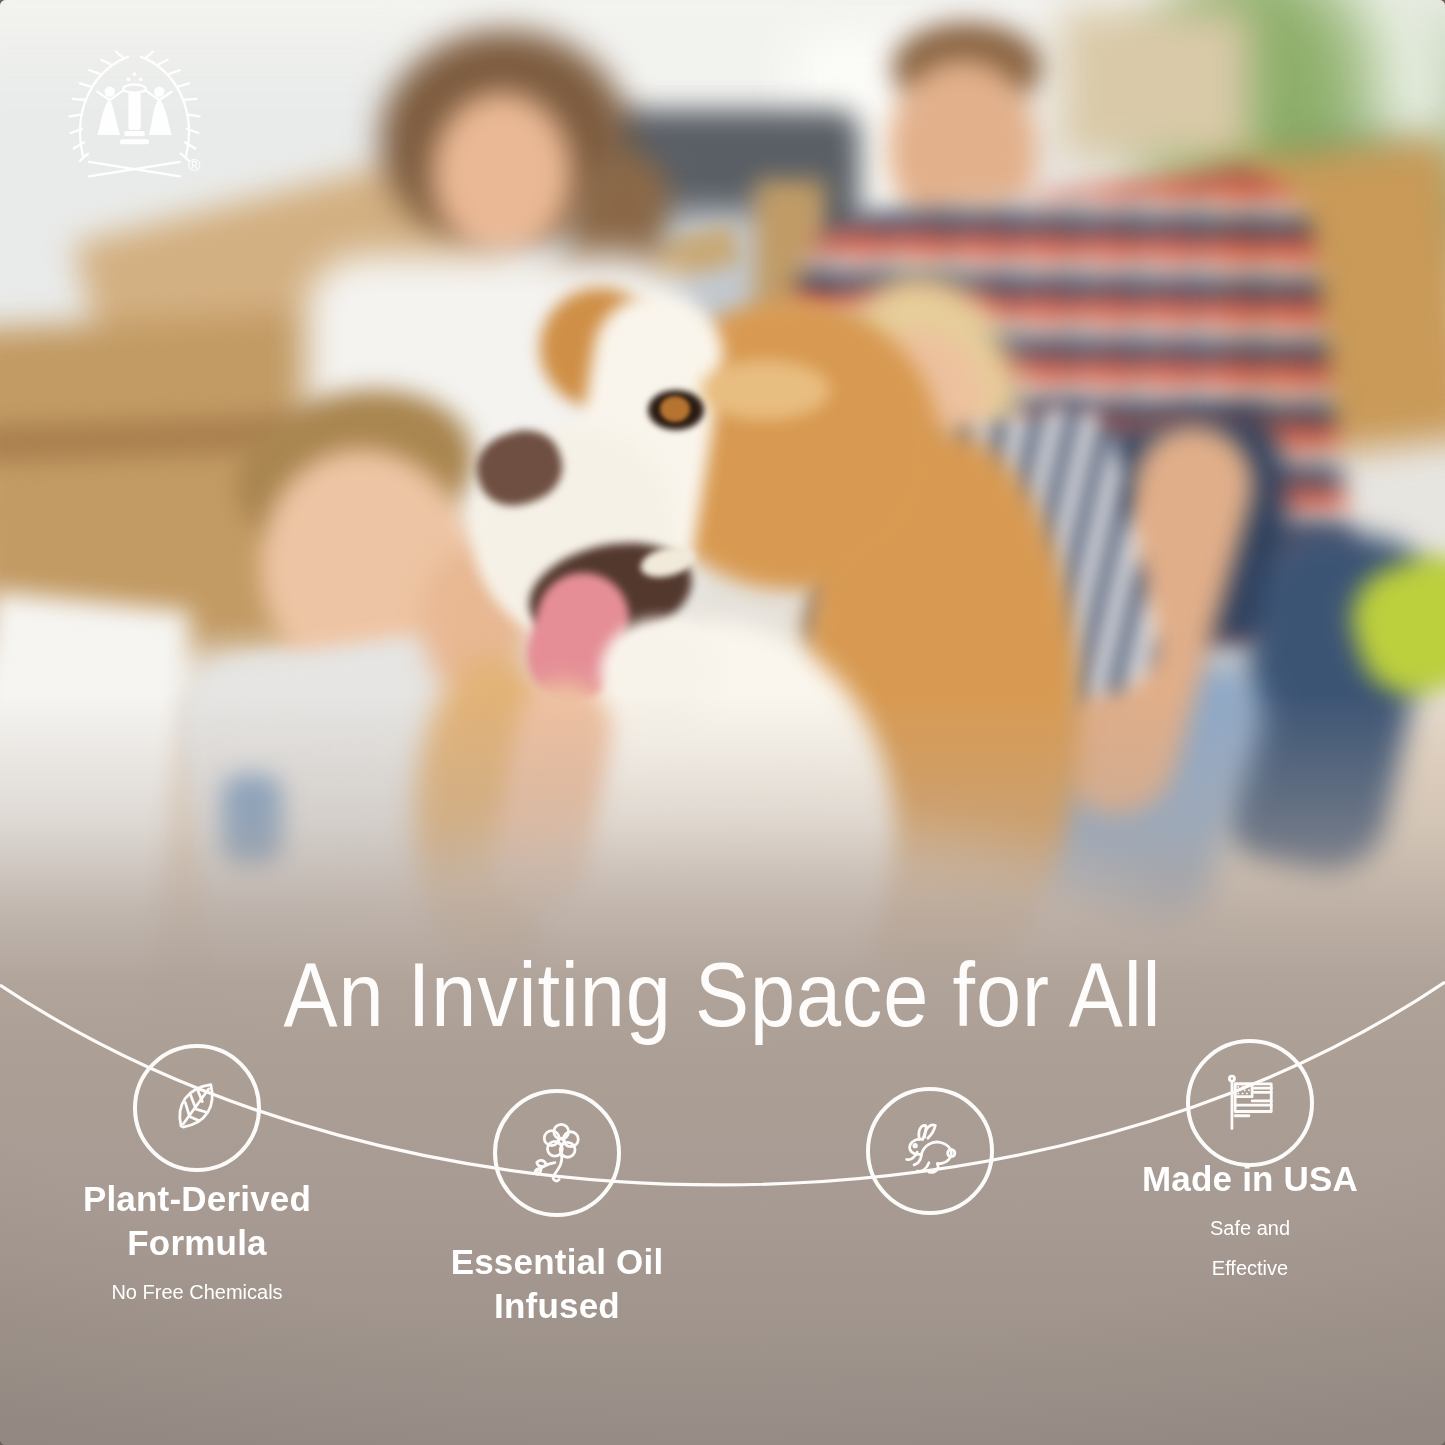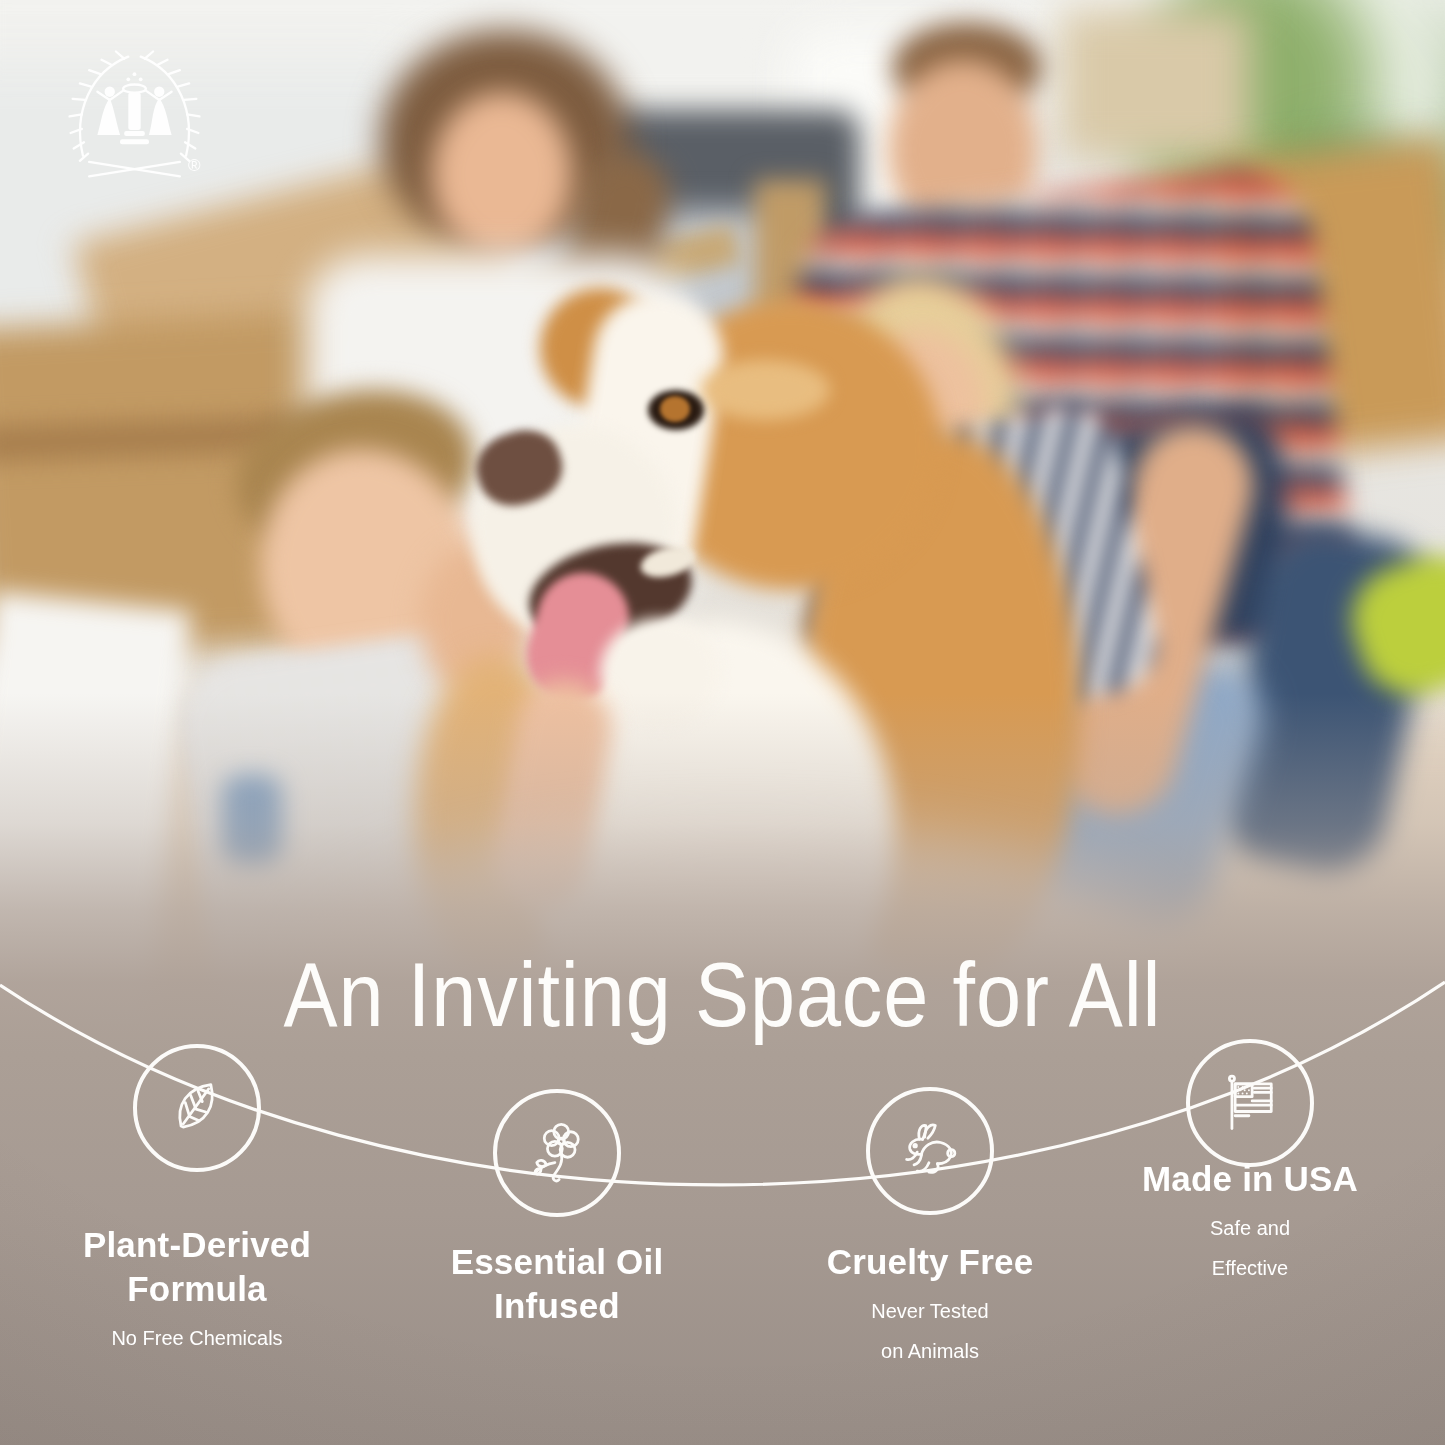--- a/index.html
+++ b/index.html
@@ -1,19 +1,20 @@
 <!DOCTYPE html>
 <html><head>
 <meta charset="utf-8">
 <style>
   html,body{margin:0;padding:0;background:#6b625c;}
   .canvas{
     position:relative;width:1445px;height:1445px;overflow:hidden;
     font-family:"Liberation Sans","DejaVu Sans",sans-serif;
     background:linear-gradient(180deg,#edeeec 0%,#e6e4df 38%,#e3d6c6 62%,#b2a69d 78%,#a2978f 100%);
+    border-radius:6px;
   }
   .b{position:absolute;display:block;}
 
   
   .photo{position:absolute;inset:0;}
   .ph-ceiling{left:-40px;top:-30px;width:1530px;height:150px;background:#f2f2ef;filter:blur(22px);}
   .ph-wall-l{left:-60px;top:60px;width:480px;height:300px;background:#e9ebea;filter:blur(26px);}
   .ph-window{left:790px;top:30px;width:220px;height:230px;background:#fbfbf8;border-radius:30px;filter:blur(24px);}
   .ph-plant{left:1130px;top:-60px;width:360px;height:360px;border-radius:50%;filter:blur(26px);
     background:radial-gradient(circle at 30% 40%,#8fb06c 0 30%,rgba(255,255,255,.75) 55%,#6f9752 80%);}
@@ -91,21 +92,21 @@
   
   .connector{position:absolute;left:0;top:0;}
   .logo{position:absolute;left:52px;top:40px;width:165px;height:155px;opacity:.97;}
   .headline{position:absolute;left:0;top:950px;width:100%;margin:0;text-align:center;
     color:#fdfcfa;font-size:90px;font-weight:300;line-height:1;letter-spacing:1px;
     transform:scaleX(.9);transform-origin:50% 50%;}
   .circle{position:absolute;width:128px;height:128px;box-sizing:border-box;border:4px solid #fcfbf9;
     border-radius:50%;display:flex;align-items:center;justify-content:center;}
   .c1{left:133px;top:1044px;} .c2{left:493px;top:1089px;} .c3{left:866px;top:1087px;} .c4{left:1186px;top:1039px;}
   .feature{position:absolute;text-align:center;color:#ffffff;}
-  .f1{left:27px; width:340px;top:1223px;}
+  .f1{left:27px; width:340px;top:1177px;}
   .f2{left:377px;width:360px;top:1240px;text-align:center;}
   .f3{left:770px;width:320px;top:1240px;}
   .f4{left:1090px;width:320px;top:1157px;}
   .feature h2{margin:0;font-size:35px;font-weight:700;line-height:44px;white-space:pre-line;letter-spacing:.2px;}
   .feature p{margin:7px 0 0 0;font-size:20px;font-weight:400;line-height:40px;white-space:pre-line;}
   .icon-svg{stroke:#fcfbf9;fill:none;stroke-width:2.6;stroke-linecap:round;stroke-linejoin:round;}
 </style>
 </head>
 <body>
 
@@ -269,24 +270,19 @@
 
   <div class="feature f1">
     <h2>Plant-Derived
 Formula</h2>
     <p>No Free Chemicals</p>
   </div>
   <div class="feature f2">
     <h2>Essential Oil
 Infused</h2>
   </div>
-  <div class="feature f3">
-    <h2>Cruelty Free</h2>
-    <p>Never Tested
-on Animals</p>
-  </div>
   <div class="feature f4">
     <h2>Made in USA</h2>
     <p>Safe and
 Effective</p>
   </div>
 
 </div>
 
 </body></html>

